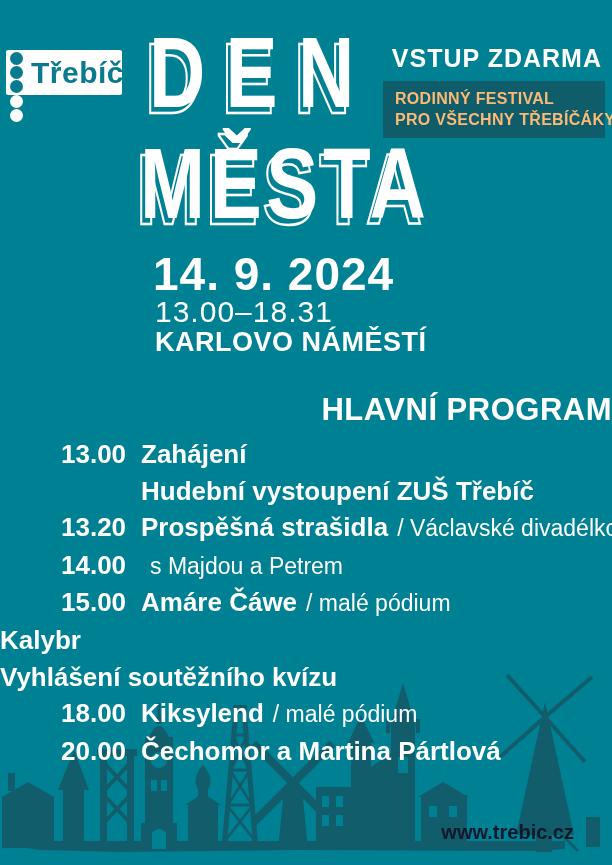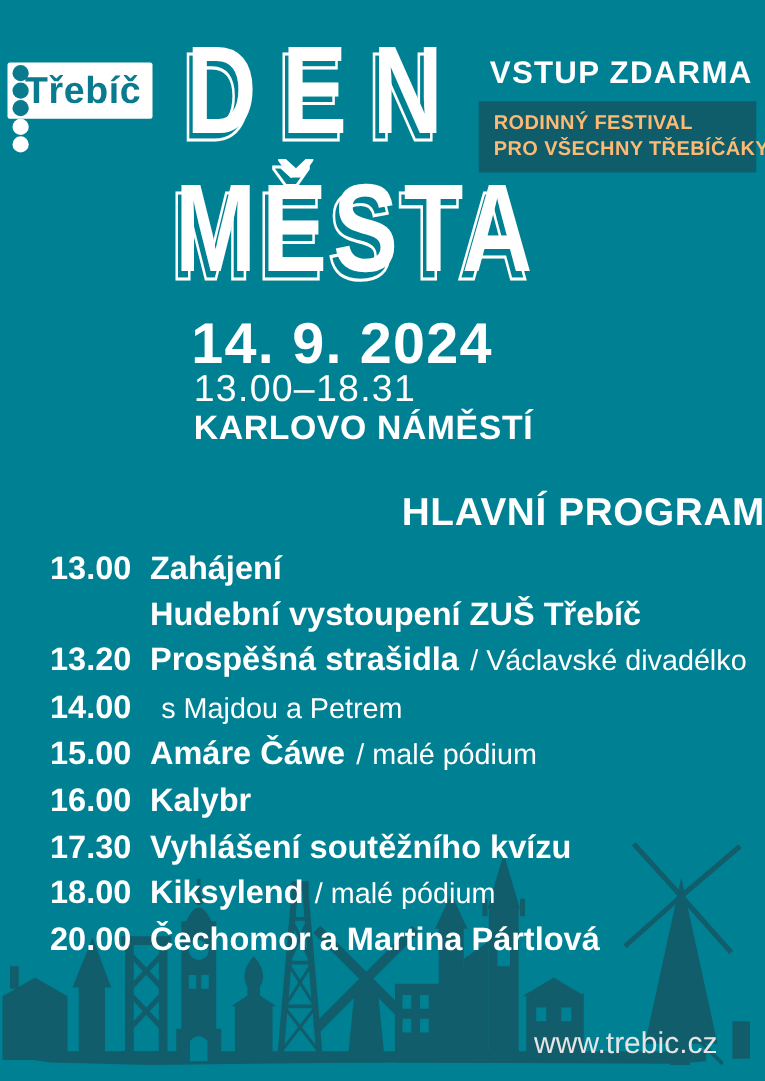--- a/index.html
+++ b/index.html
@@ -8,21 +8,21 @@
     background:#008193; color:#ffffff;
     font-family:"Liberation Sans", sans-serif;
   }
 
   
   .logo-box {
     position:absolute; left:6px; top:50px; width:116px; height:45px;
     background:#ffffff; border-radius:2px;
   }
   .logo-text {
-    padding-left:14px; line-height:45px; font-size:30px; font-weight:bold;
+    padding-left:25px; line-height:45px; font-size:30px; font-weight:bold;
     color:#0a7b8e; letter-spacing:0.5px;
   }
   .logo-dot { position:absolute; left:10px; width:13px; height:13px; border-radius:50%; }
   .logo-dot.teal { background:#0a7b8e; }
   .logo-dot.white { background:#ffffff; }
   .d1{top:52px;} .d2{top:66px;} .d3{top:80px;} .d4{top:95px;} .d5{top:109px;}
 
   
   .admission { position:absolute; left:383px; top:44px; width:222px; }
   .admission-title {
@@ -55,28 +55,28 @@
   
   .event-date  { position:absolute; left:153px; top:247px; font-size:46px; font-weight:bold; letter-spacing:1px; z-index:2; }
   .event-time  { position:absolute; left:155px; top:295px; font-size:30px; font-weight:400; letter-spacing:1px; z-index:2; }
   .event-venue { position:absolute; left:155px; top:327px; font-size:27px; font-weight:bold; letter-spacing:0.5px; z-index:2;text-align:right; }
 
   
   .program { position:absolute; left:0; top:392px; width:612px; z-index:2; }
   .program-heading { margin:0 0 0 80px; font-size:31px; font-weight:bold; letter-spacing:0.5px;text-align:right; }
   .program-rows { margin-top:8px; }
   .program-row { display:flex; align-items:baseline; line-height:36.6px; }
-  .row-time  { margin-left:40px; width:80px; font-size:26px; font-weight:bold; flex:0 0 auto; }
+  .row-time  { margin-left:61px; width:80px; font-size:26px; font-weight:bold; flex:0 0 auto; }
   .row-title { font-size:26px; font-weight:bold; white-space:nowrap; }
   .row-note  { font-size:23px; font-weight:400; margin-left:9px; white-space:nowrap; }
 
   
   .website {
     position:absolute; right:38px; top:821px; z-index:3;
-    font-size:24px; font-weight:normal; color:#e5e5e5; text-decoration:none;
+    font-size:20px; font-weight:bold; color:#0f172a; text-decoration:none;
   }
 
   
   .skyline { position:absolute; left:0; bottom:0; z-index:1; }
 </style>
 </head>
 <body>
 
 <div class="poster">
 
@@ -241,26 +241,24 @@
       <div class="program-row">
         <span class="row-time">14.00</span>
         <span class="row-note">s Majdou a Petrem</span>
       </div>
       <div class="program-row">
         <span class="row-time">15.00</span>
         <span class="row-title">Amáre Čáwe</span>
         <span class="row-note">/ malé pódium</span>
       </div>
       <div class="program-row">
-        <span class="row-time">16.00</span>
         <span class="row-title">Kalybr</span>
         <span class="row-note"></span>
       </div>
       <div class="program-row">
-        <span class="row-time">17.30</span>
         <span class="row-title">Vyhlášení soutěžního kvízu</span>
         <span class="row-note"></span>
       </div>
       <div class="program-row">
         <span class="row-time">18.00</span>
         <span class="row-title">Kiksylend</span>
         <span class="row-note">/ malé pódium</span>
       </div>
       <div class="program-row">
         <span class="row-time">20.00</span>

